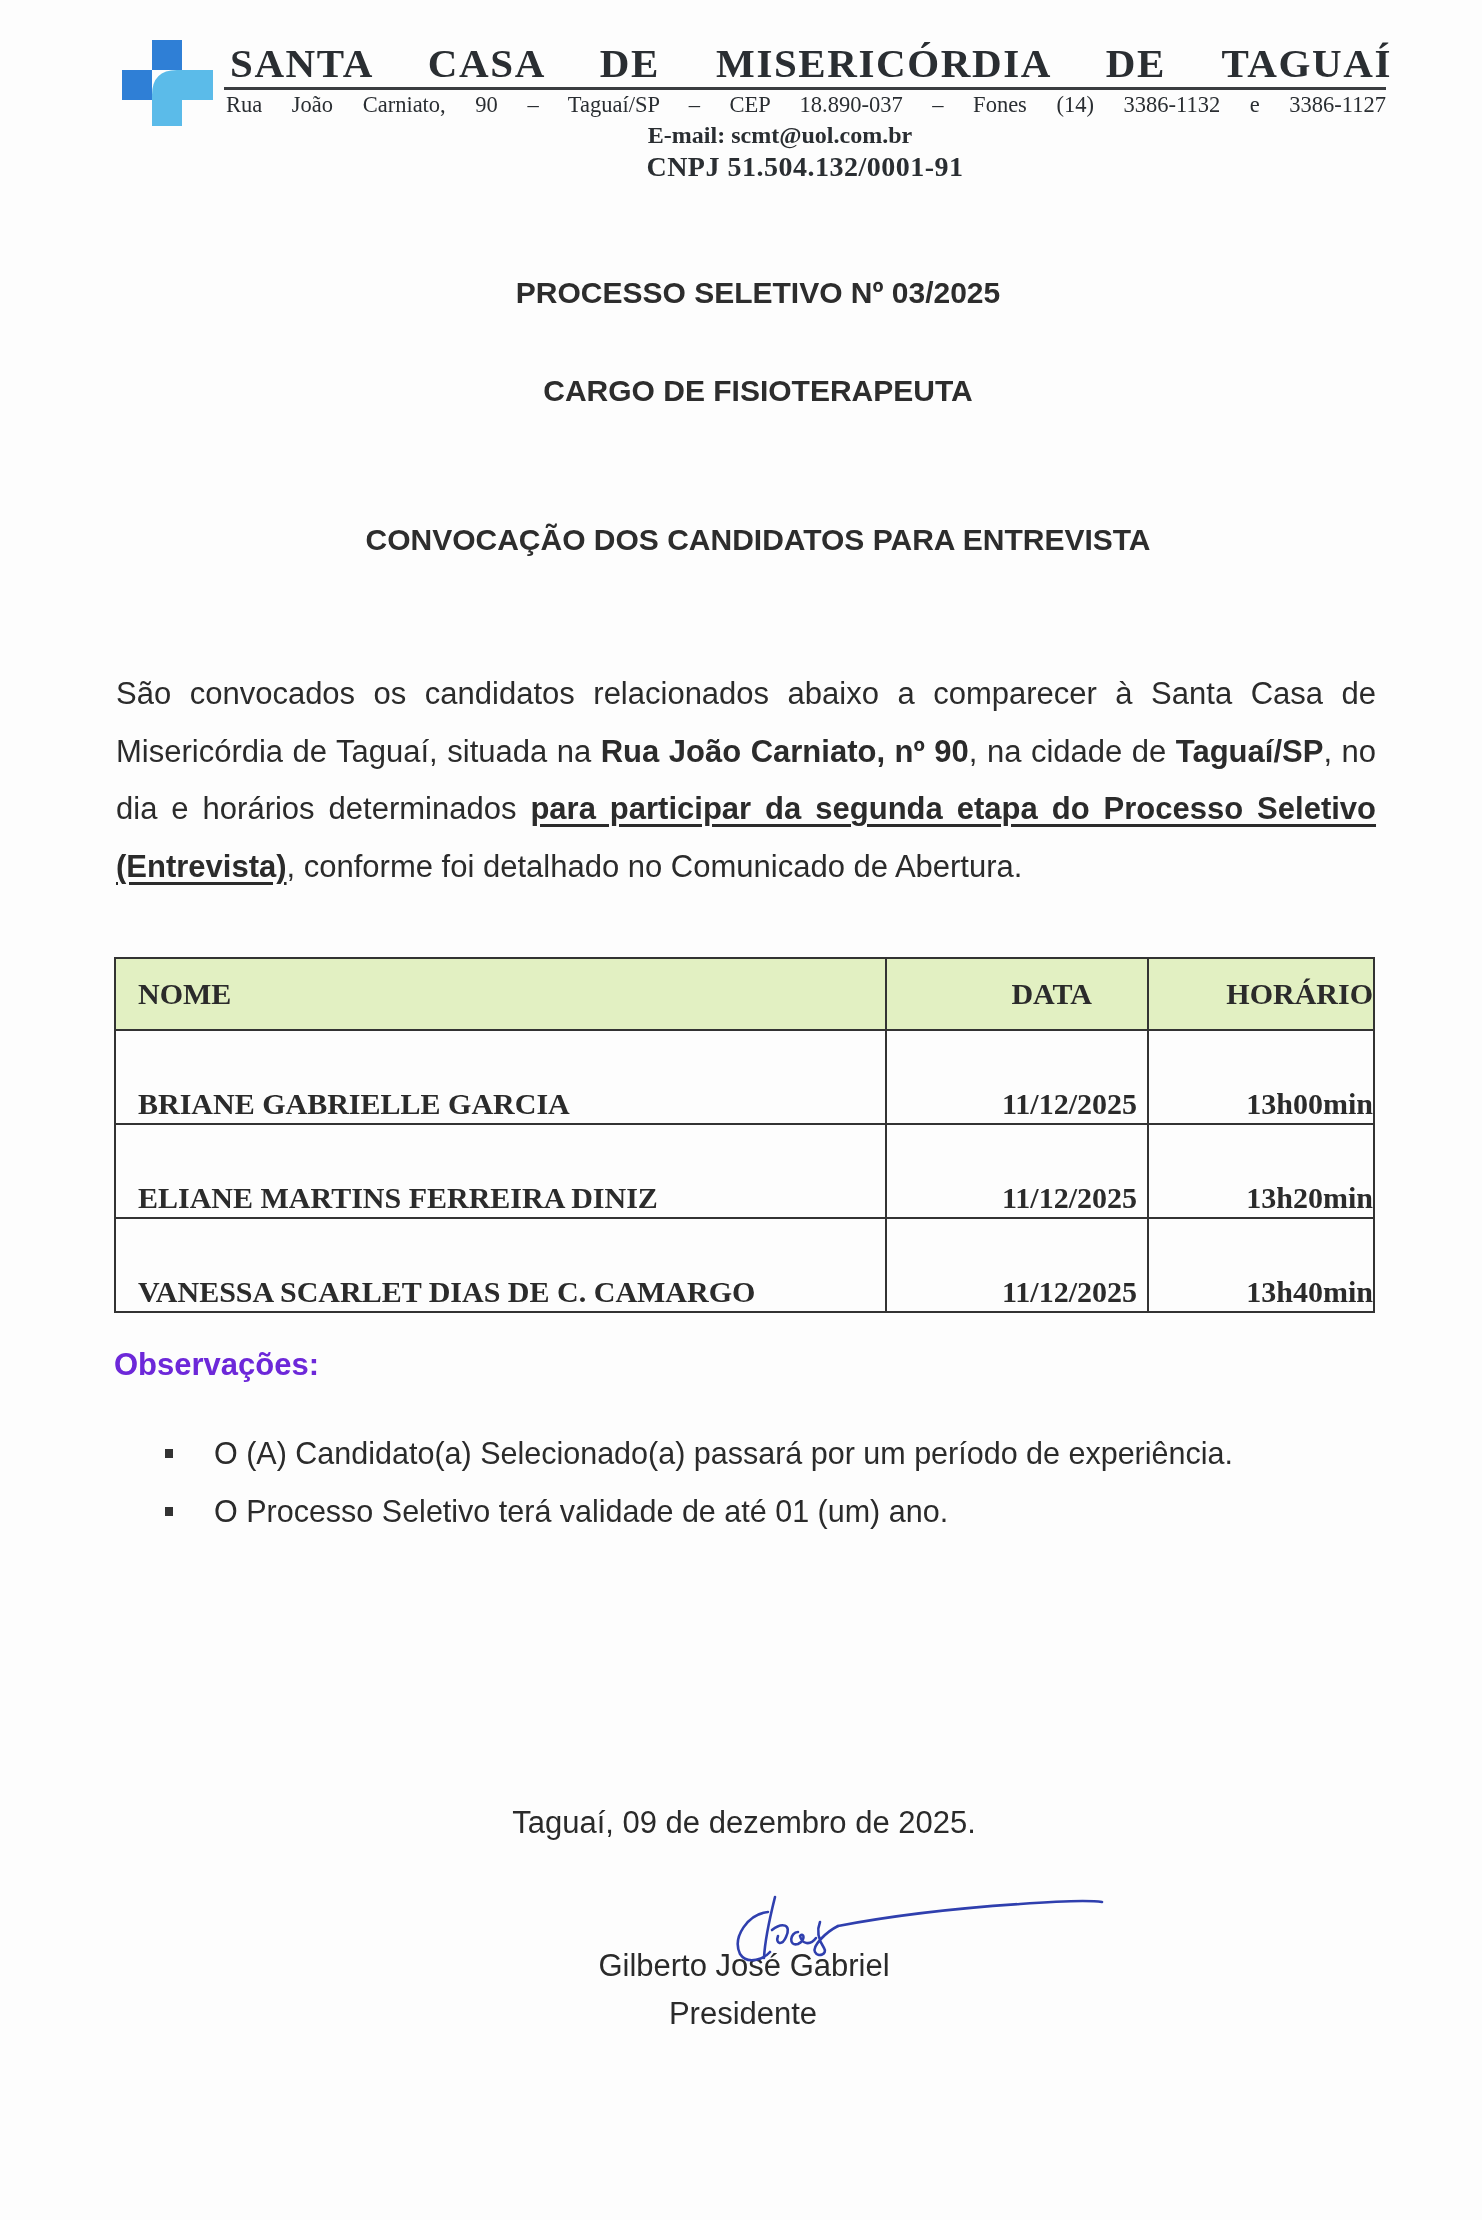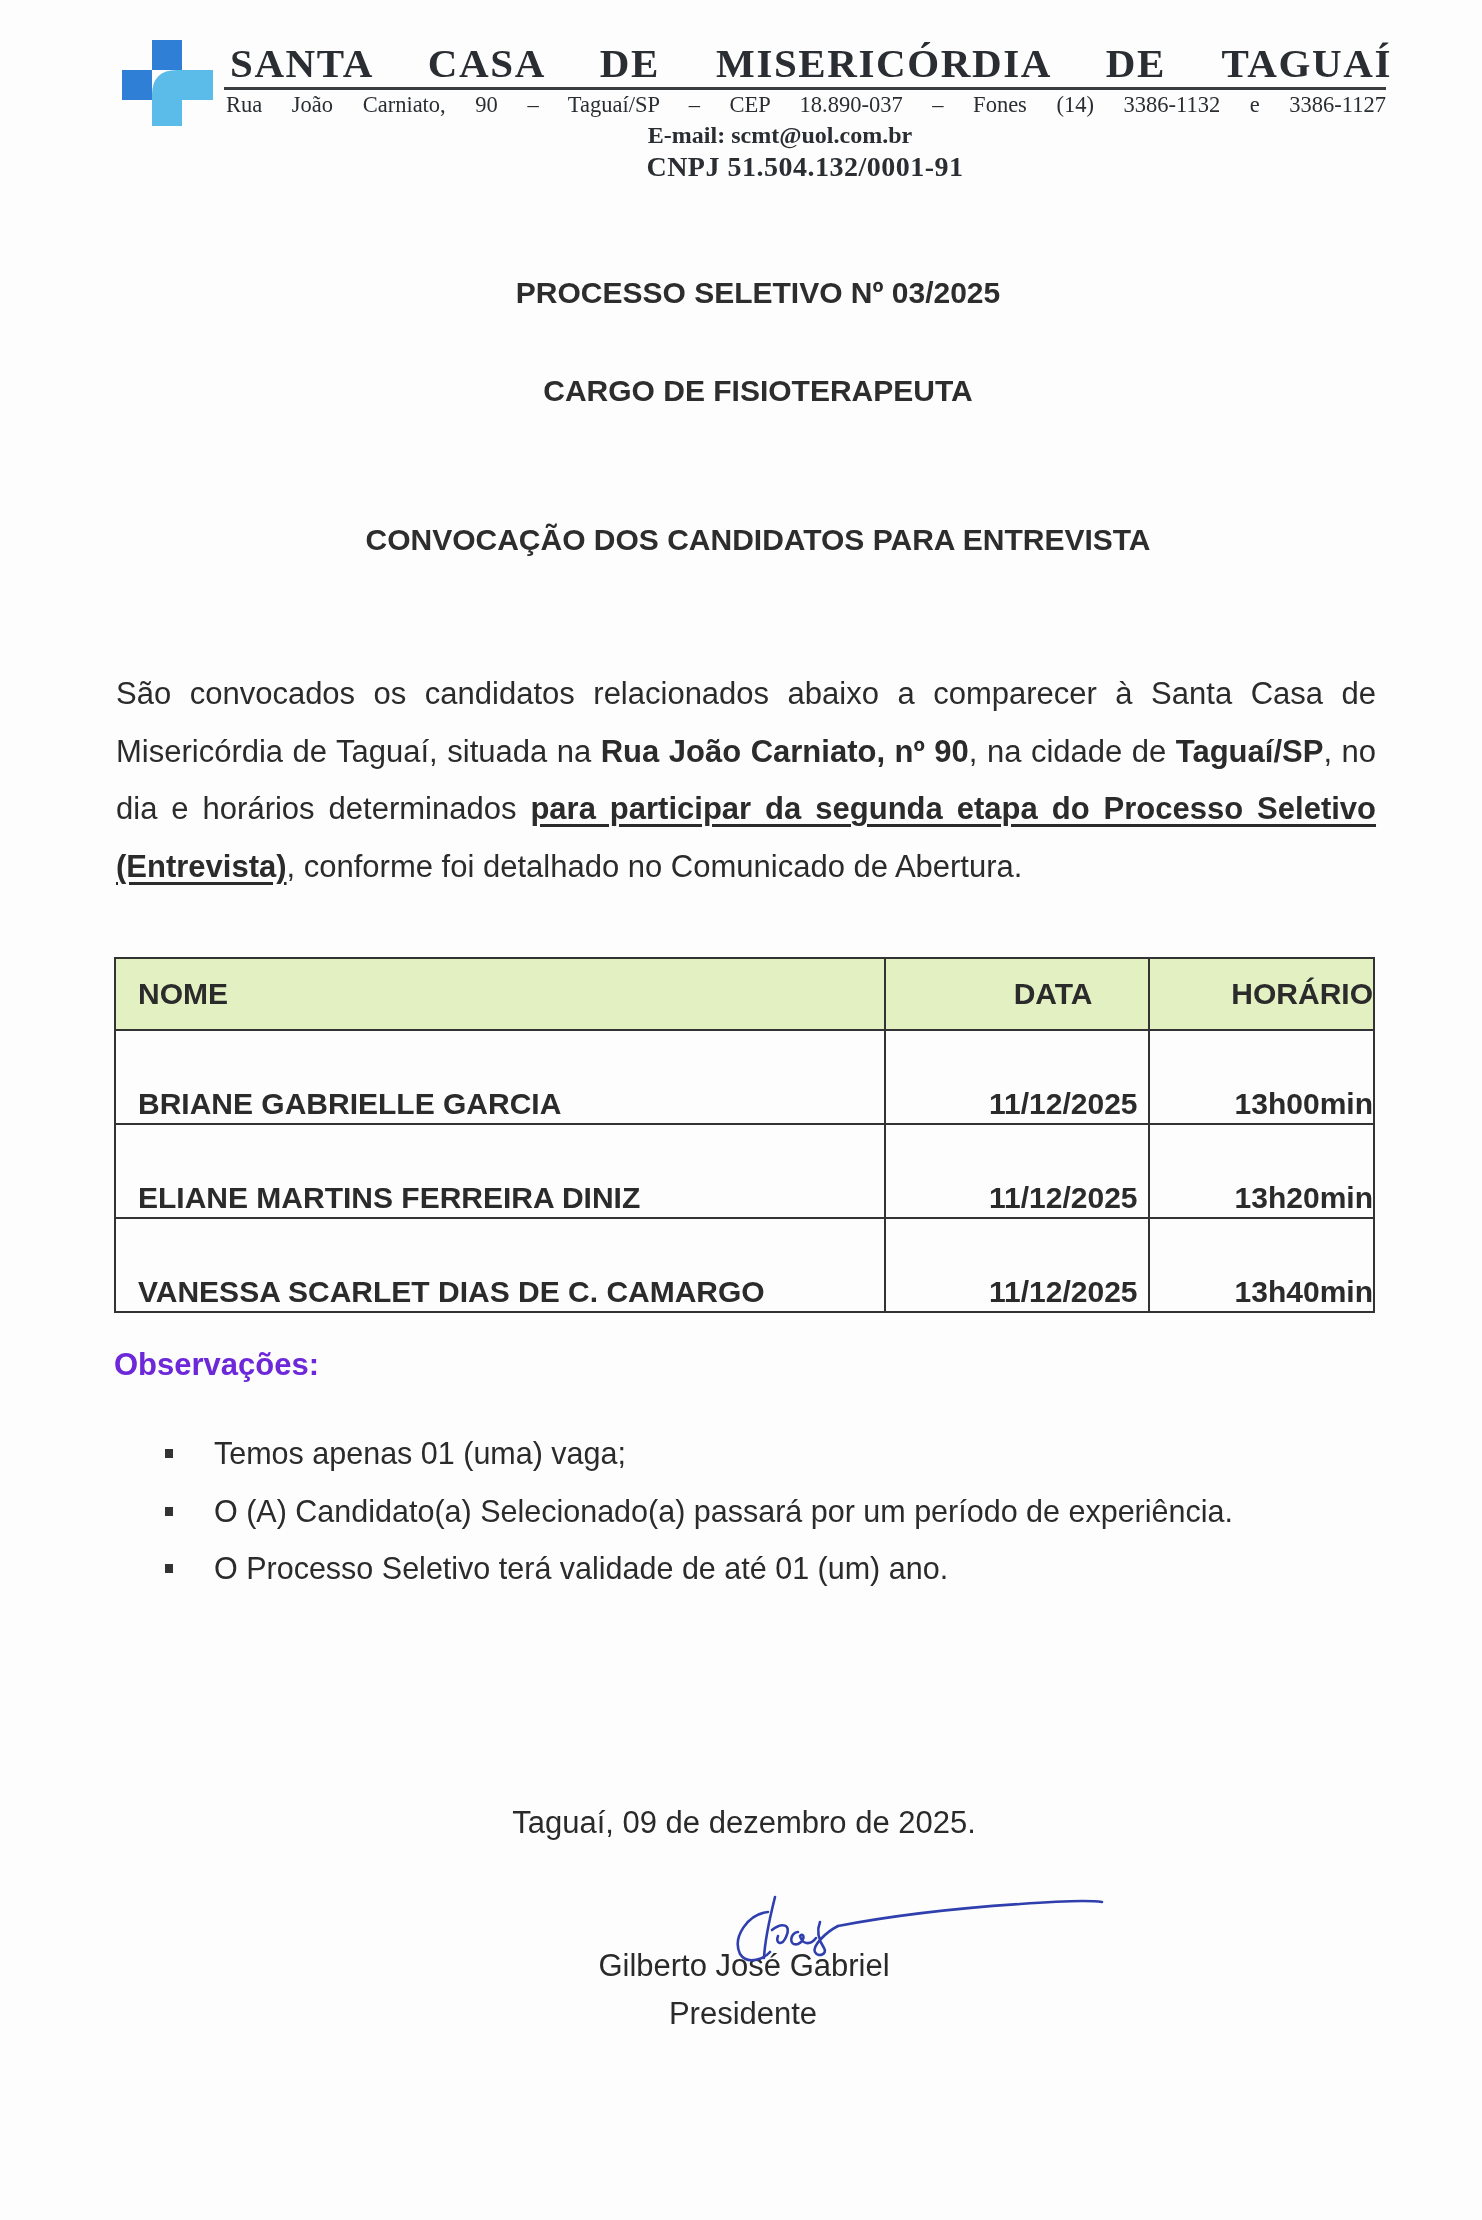--- a/index.html
+++ b/index.html
@@ -28,21 +28,21 @@
   .h-cargo { top: 373px; left: 17px; }
   .h-conv { top: 522px; left: 17px; }
 
   
   .para { left: 116px; top: 665px; width: 1260px; font-size: 31px; line-height: 57.5px;
           text-align: justify; color: #2b2b2b; }
   .para b { font-weight: bold; }
   .para u { text-decoration: underline; text-decoration-thickness: 3px; text-underline-offset: 5px; font-weight: bold; }
 
   
-  .tbl { left: 114px; top: 957px; border-collapse: collapse; width: 1261px; }
+  .tbl { left: 114px; top: 957px; border-collapse: collapse; width: 1261px; font-family: Liberation Serif, serif; }
   .tbl th, .tbl td { border: 2px solid #333; padding: 0; font-weight: bold; font-size: 30px; color: #2b2b2b; }
   .tbl th { background: #e2f0c2; height: 70px; }
   .tbl td { height: 90px; vertical-align: bottom; padding-bottom: 2px; }
   .c-name { width: 806px; text-align: left; padding-left: 22px !important; }
   .c-date { width: 217px; text-align: right; padding-right: 10px !important; }
   .c-time { width: 232px; text-align: right; }
   .tbl th.c-date { padding-right: 55px !important; }
 
   
   .obs-title { left: 114px; top: 1347px; font-size: 31px; font-weight: bold; line-height: 36px; color: #6d28d9; }
@@ -98,21 +98,21 @@
     <tr>
       <td class="c-name">VANESSA SCARLET DIAS DE C. CAMARGO</td>
       <td class="c-date">11/12/2025</td>
       <td class="c-time">13h40min</td>
     </tr>
   </tbody>
 </table>
 
 <div class="abs obs-title">Observações:</div>
 <ul class="abs obs-list">
-  <li><span class="bullet"></span><span>Temos apenas 01 (uma) vaga;</span></li>
+  <li><span class="bullet"></span></li>
   <li><span class="bullet"></span><span>O (A) Candidato(a) Selecionado(a) passará por um período de experiência.</span></li>
   <li><span class="bullet"></span><span>O Processo Seletivo terá validade de até 01 (um) ano.</span></li>
 </ul>
 
 <div class="abs place-date">Taguaí, 09 de dezembro de 2025.</div>
 <div class="abs signer">Gilberto José Gabriel</div>
 <div class="abs signer-role">Presidente</div>
 <svg class="abs signature" viewBox="0 0 400 80">
   <g fill="none" stroke="#2f3fae" stroke-width="2.6" stroke-linecap="round" stroke-linejoin="round">
     <path d="M48 20 C28 22 12 45 20 62 C28 74 45 66 50 60"></path>

